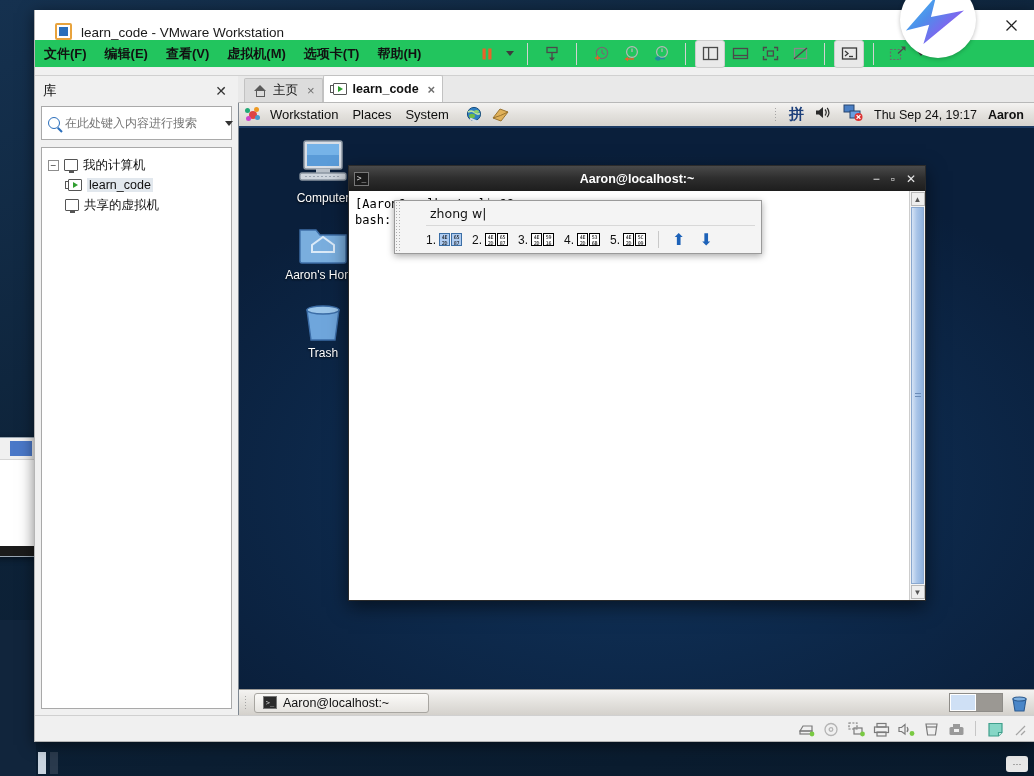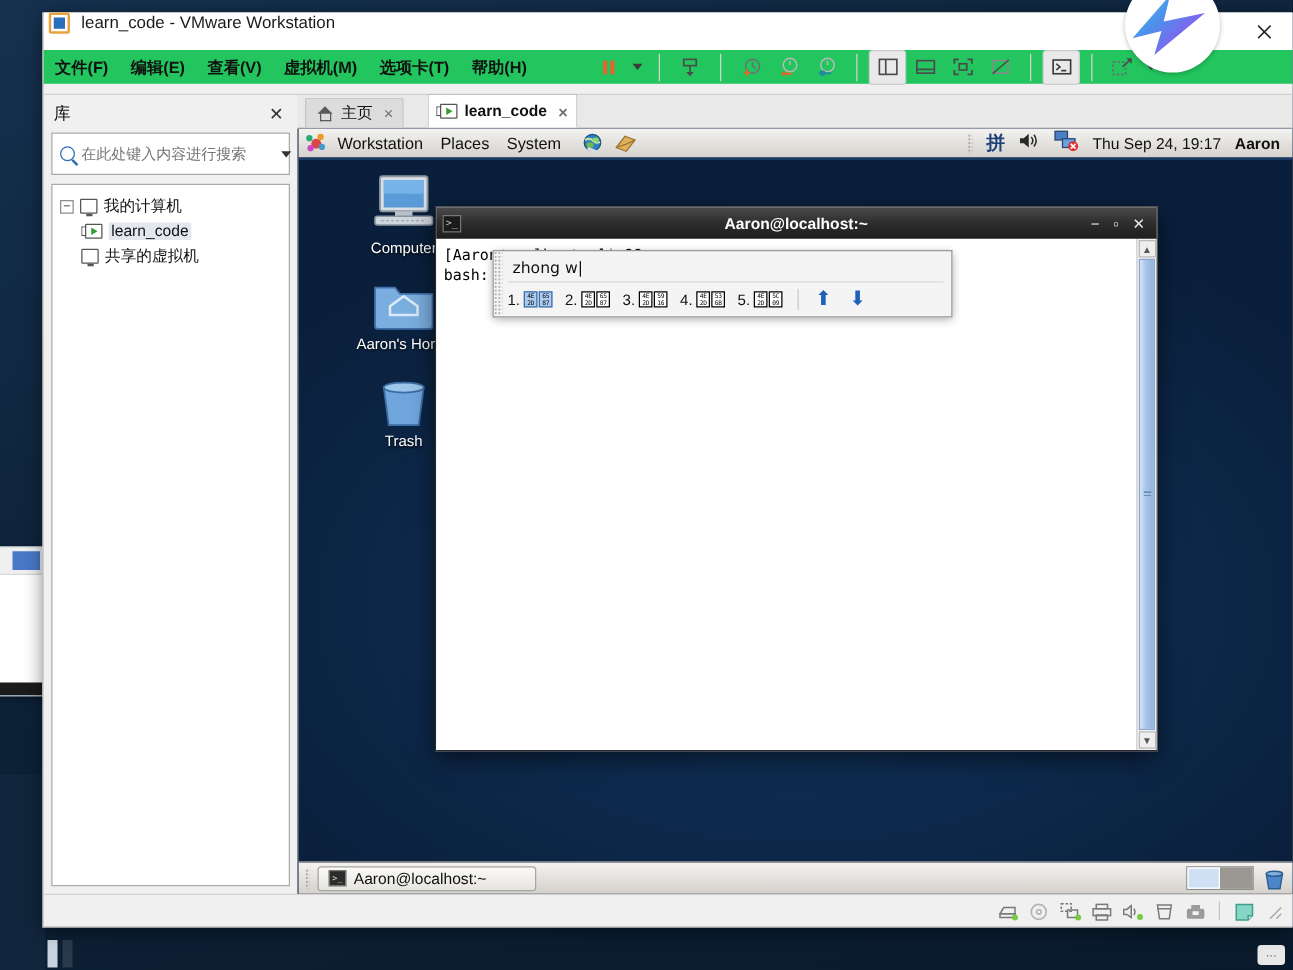--- a/index.html
+++ b/index.html
@@ -54,22 +54,22 @@
   #vmware {
     position:absolute; left:34px; top:10px; width:1000px; height:732px;
     background:#f0f0f0;
     border:1px solid #b5b5b5; border-top:none; border-right:none;
     box-shadow:0 3px 14px rgba(0,0,0,.5);
     display:flex; flex-direction:column;
   }
 
   
   #vm-titlebar {
-    height:30px; background:#ffffff; display:flex; align-items:flex-start;
-    padding-left:4px; flex:none; position:relative;
+    height:30px; background:#ffffff; display:flex; align-items:flex-end;
+    padding-left:20px; flex:none; position:relative;
   }
   #vm-logo {
     width:17px; height:17px; margin-right:9px; position:relative; flex:none;
   }
   #vm-logo .sq-out {
     position:absolute; inset:0; border:2px solid #e8a33d; border-radius:2px;
   }
   #vm-logo .sq-in {
     position:absolute; left:4px; top:4px; width:9px; height:9px; background:#2a6ebb;
   }
@@ -187,21 +187,21 @@
   #vm-content { flex:1; display:flex; flex-direction:column; min-width:0; }
 
   #vm-tabs {
     height:27px; background:#e9e9e9; display:flex; align-items:flex-end;
     padding-left:6px; flex:none; border-bottom:1px solid #b8b8b8;
   }
   .vm-tab {
     height:24px; display:flex; align-items:center; gap:6px;
     padding:0 7px 0 9px; font-size:12.5px; color:#111;
     border:1px solid #c2c2c2; border-bottom:none;
-    background:#dcdcdc; margin-right:19px; border-radius:2px 2px 0 0;
+    background:#dcdcdc; margin-right:0; border-radius:2px 2px 0 0;
   }
   .vm-tab.active { background:#ffffff; height:27px; font-weight:bold; }
   .tab-x { font-size:13px; color:#707070; margin-left:3px; }
   .ico-home {
     width:13px; height:12px; flex:none; position:relative;
   }
   .ico-home .roof {
     position:absolute; left:0; top:0;
     border-left:6.5px solid transparent; border-right:6.5px solid transparent;
     border-bottom:6px solid #5a5a5a;
@@ -335,21 +335,21 @@
     content:''; position:absolute; left:3px; top:50%; margin-top:-3px;
     width:6px; height:6px;
     background: repeating-linear-gradient(180deg,#6b8cb8 0 1px, transparent 1px 3px);
   }
 
   
   #ime {
     position:absolute; left:155px; top:97px; width:368px;
     background:#f4f4f4; border:1px solid #9a9a9a;
     box-shadow:0 2px 7px rgba(0,0,0,.35);
-    display:flex; align-items:stretch;
+    display:flex; align-items:stretch;gap:20px;
   }
   #ime-grip {
     width:7px; flex:none;
     background-image: radial-gradient(circle,#9e9e9e 40%, transparent 44%);
     background-size:3px 3px; opacity:.8;
   }
   #ime-inner { flex:1; padding:3px 6px 5px 4px; }
   #ime-preedit {
     font-size:12.5px; color:#111; padding:2px 2px 4px 4px;
     border-bottom:1px solid #d8d8d8;

